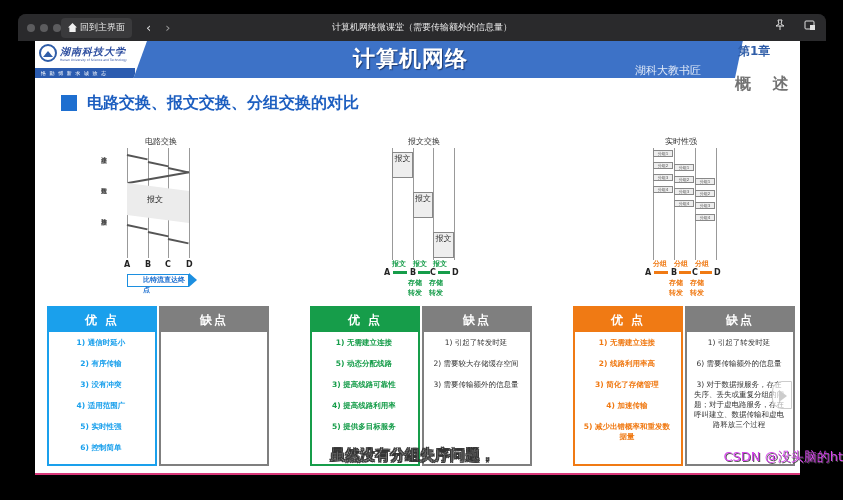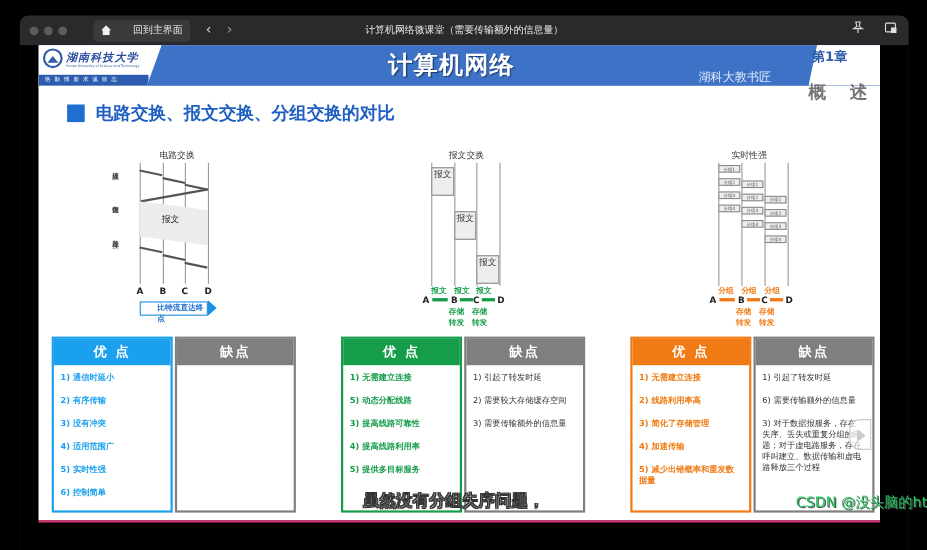--- a/index.html
+++ b/index.html
@@ -1,21 +1,21 @@
 <!DOCTYPE html>
 <html><head>
 <meta charset="utf-8">
 <style>
   * { box-sizing: border-box; margin: 0; padding: 0; }
   html, body { width: 843px; height: 500px; background: #000; overflow: hidden; font-family: "DejaVu Sans", "Liberation Sans", sans-serif; }
   .window { position: absolute; left: 18px; top: 14px; width: 808px; height: 486px; background: #1e1e1e; border-radius: 8px 8px 0 0; overflow: hidden; }
   .titlebar { position: absolute; left: 0; top: 0; width: 100%; height: 27px; background: #2a2a2c; display: flex; align-items: center; }
   .traffic { display: flex; gap: 5px; margin-left: 9px; }
   .traffic span { width: 8px; height: 8px; border-radius: 50%; background: #5c5c5e; display: block; }
-  .home-btn { margin-left: 24px; height: 20px; padding: 0 7px; background: #3a3a3c; border-radius: 4px; display: flex; align-items: center; gap: 20px; color: #e6e6e6; font-size: 9px; cursor: pointer; }
+  .home-btn { margin-left: 0; height: 20px; padding: 0 7px; background: #3a3a3c; border-radius: 4px; display: flex; align-items: center; gap: 3px; color: #e6e6e6; font-size: 9px; cursor: pointer; }
   .home-btn .house { width: 9px; height: 9px; position: relative; }
   .nav-btn { color: #d8d8d8; font-size: 13px; margin-left: 14px; cursor: pointer; line-height: 1; }
   .win-title { position: absolute; left: 0; right: 0; text-align: center; color: #e8e8e8; font-size: 9px; pointer-events: none; }
   .tb-right { position: absolute; right: 10px; top: 5px; display: flex; gap: 18px; color: #e0e0e0; font-size: 12px; }
   .stage { position: absolute; left: 0; top: 27px; width: 808px; height: 459px; background: #000; }
   .slide { position: absolute; left: 17px; top: 0; width: 765px; height: 432px; background: #fff; overflow: hidden; }
   .pink-line { position: absolute; left: 17px; top: 432px; width: 765px; height: 2px; background: #d9387a; }
   
   .hdr-band { position: absolute; left: 0; top: 0; width: 100%; height: 37px; background: #3d72c7; }
   .hdr-logo { position: absolute; left: 0; top: 0; width: 112px; height: 37px; background: #fff; clip-path: polygon(0 0, 100% 0, 88% 100%, 0 100%); }
@@ -41,28 +41,28 @@
   .msgbox { position: absolute; background: #eee; border: 1px solid #888; font-size: 8px; color: #333; text-align: center; }
   .side-lbl { position: absolute; font-size: 6px; color: #444; writing-mode: vertical-rl; letter-spacing: 0; }
   .bit-arrow { position: absolute; height: 13px; border: 1.5px solid #1c8fe0; color: #1c6fd0; font-size: 7px; font-weight: bold; line-height: 10px; padding-left: 15px; background: #fff; }
   .bit-arrow:after { content: ""; position: absolute; right: -9px; top: -2px; border-top: 7px solid transparent; border-bottom: 7px solid transparent; border-left: 8px solid #1c8fe0; }
   .sf-lbl { position: absolute; font-size: 7px; font-weight: bold; text-align: center; }
   .pkt { position: absolute; width: 20px; height: 7px; background: #eee; border: 1px solid #888; font-size: 4px; color: #555; line-height: 5px; text-align: center; }
   
   .tbl { position: absolute; top: 265px; height: 160px; }
   .col { position: absolute; top: 0; height: 160px; background: #fff; }
   .col-head { height: 24px; color: #fff; font-size: 12px; font-weight: bold; text-align: center; line-height: 24px; letter-spacing: 2px; }
-  .col-body { padding: 6px 8px 0 6px; }
+  .col-body { padding: 6px 8px 0 6px; text-align: center; }
   .col-body div { font-size: 7.5px; line-height: 10px; margin-bottom: 11px; }
   .pros .col-body div { font-weight: bold; }
   .cons .col-body div { color: #333; }
   .subtitle { position: absolute; left: 312px; top: 405px; color: #fff; font-size: 15px; -webkit-text-stroke: 0.8px #333; text-shadow: 1px 1px 0 #333, -1px -1px 0 #333, 1px -1px 0 #333, -1px 1px 0 #333; letter-spacing: 0; white-space: nowrap; }
   .play-ov { position: absolute; left: 737px; top: 340px; width: 20px; height: 28px; border: 1px solid #ccc; border-radius: 10px 0 0 10px; background: rgba(255,255,255,0.6); }
   .play-ov:after { content: ""; position: absolute; left: 6px; top: 8px; border-top: 6px solid transparent; border-bottom: 6px solid transparent; border-left: 8px solid #ccc; }
-  .csdn { position: absolute; right: 0; top: 448px; color: #22c55e; font-size: 13px; text-shadow: 1px 1px 0 #555; white-space: nowrap; }
+  .csdn { position: absolute; right: 0; top: 448px; color: #d946ef; font-size: 13px; text-shadow: 1px 1px 0 #555; white-space: nowrap; }
 </style>
 </head>
 <body>
 
 <div class="window">
   <div class="titlebar">
     <div class="traffic">
       <span></span>
       <span></span>
       <span></span>

